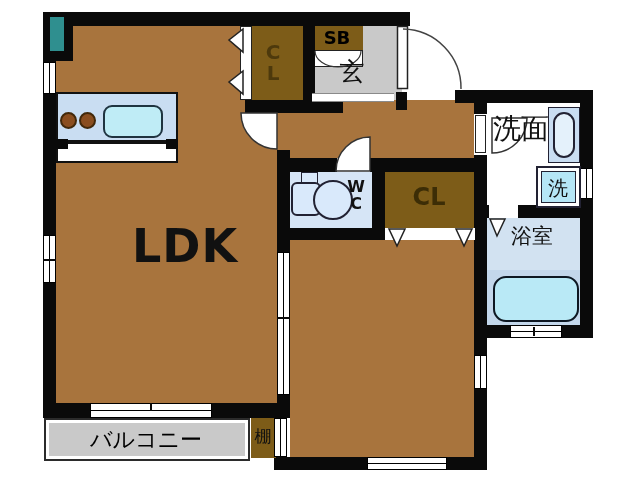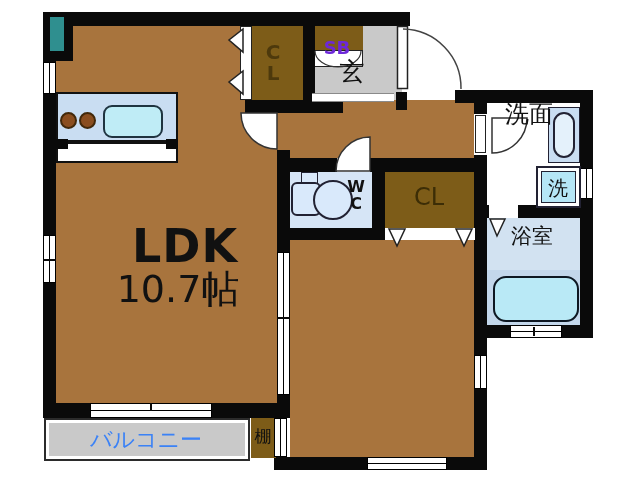--- a/index.html
+++ b/index.html
@@ -118,31 +118,30 @@
     <path d="M315,51 A23,16 0 0 0 338,67" fill="none" stroke="#333333" stroke-width="1.2"></path>
     <path d="M361,51 A23,16 0 0 1 338,67" fill="none" stroke="#333333" stroke-width="1.2"></path>
     <polygon points="243,29 243,52 229,40" fill="#ffffff" stroke="#222222" stroke-width="1.5"></polygon>
     <polygon points="243,71 243,94 229,82" fill="#ffffff" stroke="#222222" stroke-width="1.5"></polygon>
     <polygon points="389,229 405,229 397,246" fill="#ffffff" stroke="#222222" stroke-width="1.5"></polygon>
     <polygon points="456,229 472,229 464,246" fill="#ffffff" stroke="#222222" stroke-width="1.5"></polygon>
     <polygon points="490,219 505,219 497,236" fill="#ffffff" stroke="#222222" stroke-width="1.5"></polygon>
   </svg>
 
   <div class="lbl" style="left:185px;top:246px;font-size:46px;font-weight:700;letter-spacing:1px;">LDK</div>
-  <div class="lbl" style="left:178px;top:290px;font-size:38px;font-weight:500;">10.7帖</div>
-  <div class="lbl" style="left:146px;top:440px;font-size:22px;color:#3b82f6;">バルコニー</div>
+  <div class="lbl" style="left:146px;top:440px;font-size:22px;color:#000000;">バルコニー</div>
   <div class="lbl" style="left:263px;top:437px;font-size:17px;">棚</div>
   <div class="lbl" style="left:273px;top:63px;font-size:20px;font-weight:600;color:#4d390c;">
     <div>C</div>
     <div>L</div>
   </div>
-  <div class="lbl" style="left:337px;top:48px;font-size:18px;font-weight:600;color:#6d28d9;">SB</div>
+  <div class="lbl" style="left:337px;top:38px;font-size:18px;font-weight:600;color:#000000;">SB</div>
   <div class="lbl" style="left:352px;top:72px;font-size:25px;">玄</div>
   <div class="lbl" style="left:356px;top:196px;font-size:16px;font-weight:700;">
     <div>W</div>
     <div>C</div>
   </div>
-  <div class="lbl" style="left:429px;top:198px;font-size:24px;font-weight:400;color:#3c2d06;">CL</div>
-  <div class="lbl" style="left:521px;top:115px;font-size:24px;margin-left:8px;">洗面</div>
+  <div class="lbl" style="left:429px;top:198px;font-size:24px;font-weight:700;color:#3c2d06;">CL</div>
+  <div class="lbl" style="left:521px;top:129px;font-size:28px;">洗面</div>
   <div class="lbl" style="left:558px;top:188px;font-size:20px;">洗</div>
   <div class="lbl" style="left:532px;top:236px;font-size:21px;">浴室</div>
 
 </div>
 
 </body></html>

